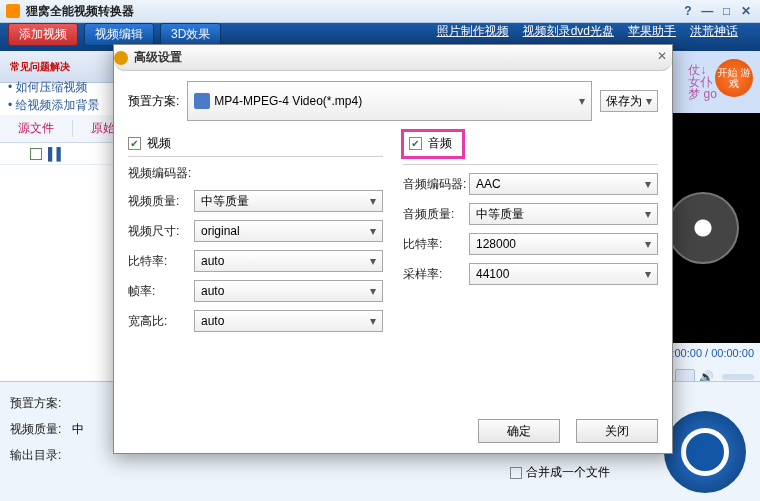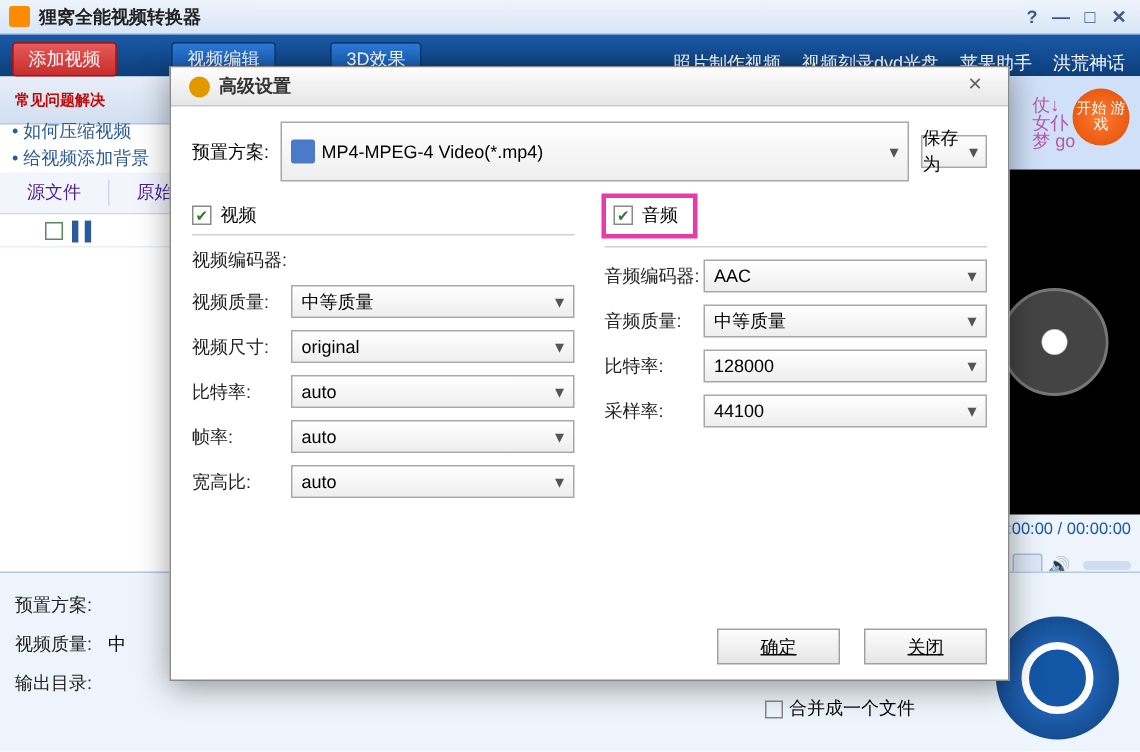--- a/index.html
+++ b/index.html
@@ -2,29 +2,29 @@
 <html><head>
 <meta charset="utf-8">
 <style>
 *{box-sizing:border-box;margin:0;padding:0;font-family:"Microsoft YaHei","SimSun",Arial,sans-serif;font-size:12px;}
 body{width:760px;height:501px;background:#fff;overflow:hidden;position:relative;}
 .titlebar{height:23px;background:linear-gradient(#eef4fb,#d8e6f6);display:flex;align-items:center;padding:0 6px;border-bottom:1px solid #b8c8de;}
 .titlebar .icon{width:14px;height:14px;background:#ff8c00;border-radius:2px;margin-right:6px;}
 .titlebar .title{font-weight:bold;color:#222;}
 .titlebar .spacer{flex:1;}
 .titlebar .winbtns span{display:inline-block;width:16px;text-align:center;color:#3a5a8a;cursor:pointer;font-weight:bold;}
-.toolbar{height:28px;background:linear-gradient(#1a5aa8,#0c3e7a);display:flex;align-items:flex-end;padding-left:8px;color:#fff;gap:30px;}
+.toolbar{height:28px;background:linear-gradient(#1a5aa8,#0c3e7a);display:flex;align-items:flex-start;padding-left:8px;color:#fff;}
 .toolbar .tbtn{background:linear-gradient(#2d7adb,#1356a6);border:1px solid #0a3a72;border-radius:3px;padding:2px 10px;margin-right:6px;color:#fff;cursor:pointer;}
 .toolbar .tbtn.red{background:linear-gradient(#e85a5a,#c82d2d);border-color:#9a1a1a;}
-.toolbar .right-links{margin-left:auto;display:flex;gap:14px;padding-right:10px;}
+.toolbar .right-links{margin-left:auto;display:flex;gap:14px;padding-right:22px;text-decoration:underline;}
 .toolbar .right-links span{cursor:pointer;}
 .midstrip{height:32px;background:linear-gradient(#e8eef8,#d2dff0);display:flex;align-items:center;padding:0 10px;border-bottom:1px solid #b8c8de;}
 .faq-title{color:#c40808;font-weight:bold;font-size:10px;}
 .filestrip{height:28px;background:#f2f6fc;display:flex;align-items:center;border-bottom:1px solid #ccd8eb;}
-.filestrip .hdr{padding:0 18px;border-right:1px solid #ccd8eb;color:#4c1d95;}
+.filestrip .hdr{padding:0 18px;border-right:1px solid #ccd8eb;color:#be185d;}
 .filerow{height:22px;display:flex;align-items:center;padding-left:30px;background:#fff;border-bottom:1px solid #e8eef8;}
 .filerow .chk{width:12px;height:12px;border:1px solid #5a8a5a;margin-right:6px;}
 .filerow .fname{color:#2a5a9a;}
 .previewcol{position:absolute;right:0;top:51px;width:115px;height:350px;background:#f0f4fa;}
 .ad{height:62px;background:#d0e0f8;position:relative;overflow:hidden;display:flex;align-items:center;justify-content:center;}
 .ad .play{position:absolute;right:7px;top:8px;width:38px;height:38px;border-radius:19px;background:radial-gradient(#ff7a33,#e04d00);color:#fff;display:flex;align-items:center;justify-content:center;font-size:10px;line-height:11px;text-align:center;}
 .ad .smtxt{color:#b45aa8;font-size:10px;text-align:left;line-height:12px;}
 .preview{height:230px;background:#000;position:relative;display:flex;align-items:center;justify-content:center;}
 .disc{width:72px;height:72px;border-radius:36px;background:radial-gradient(circle,#fff 0 8px,#444 9px 36px);border:2px solid #777;}
 .timebar{height:20px;background:#eef4fb;display:flex;align-items:center;justify-content:flex-end;padding-right:6px;color:#1a5aa8;font-size:11px;}
@@ -34,41 +34,41 @@
 .bottompane{position:absolute;left:0;bottom:0;width:760px;height:120px;background:#eef4fb;border-top:1px solid #b8c8de;padding:8px 10px;}
 .bottompane .row{display:flex;align-items:center;height:26px;gap:6px;}
 .bottompane label{width:56px;color:#222;}
 .bottompane .txt{flex:0 0 280px;height:20px;border:1px solid #a8bdd8;background:#fff;padding:0 4px;}
 .bottompane .circlebtn{position:absolute;right:14px;bottom:8px;width:82px;height:82px;border-radius:41px;background:radial-gradient(circle,#2d7adb,#0a3a72);display:flex;align-items:center;justify-content:center;}
 .bottompane .circlebtn .inner{width:48px;height:48px;border-radius:24px;border:5px solid #fff;background:#1356a6;}
 .subbar{position:absolute;left:8px;top:402px;display:flex;align-items:center;gap:10px;}
 .subbar .subico{width:20px;height:14px;border:1px solid #d66;background:#fff;color:#d44;font-size:9px;display:flex;align-items:center;justify-content:center;}
 
 .dialog{position:absolute;left:113px;top:44px;width:560px;height:410px;background:#fff;border:1px solid #888;box-shadow:0 4px 20px rgba(0,0,0,.4);}
-.dlgtitle{height:26px;background:linear-gradient(#fdfdfd,#e6e6e6);display:flex;align-items:center;padding:0 12px;border-bottom:1px solid #c8c8c8;}
+.dlgtitle{height:26px;background:linear-gradient(#fdfdfd,#e6e6e6);display:flex;align-items:center;padding:0 0;border-bottom:1px solid #c8c8c8;border-radius:11px;}
 .dlgtitle .gear{width:14px;height:14px;border-radius:7px;background:#e09a00;margin-right:6px;}
 .dlgtitle .t{font-weight:bold;color:#333;}
 .dlgtitle .x{margin-left:auto;width:20px;height:18px;text-align:center;cursor:pointer;color:#666;}
 .dlgbody{padding:10px 14px;}
 .presetrow{display:flex;align-items:center;gap:8px;margin-bottom:10px;}
 .presetrow .dd{flex:1;height:40px;border:1px solid #a8a8a8;background:linear-gradient(#fff,#eee);display:flex;align-items:center;padding:0 6px;position:relative;}
 .presetrow .dd::after{content:"▾";position:absolute;right:6px;color:#555;}
 .presetrow .fileico{width:16px;height:16px;background:#4a7ac8;border-radius:2px;margin-right:4px;}
-.savebtn{width:44px;height:22px;border:1px solid #a8a8a8;background:linear-gradient(#fff,#eee);display:flex;align-items:center;justify-content:center;position:relative;cursor:pointer;}
+.savebtn{width:58px;height:22px;border:1px solid #a8a8a8;background:linear-gradient(#fff,#eee);display:flex;align-items:center;justify-content:center;position:relative;cursor:pointer;}
 .savebtn::after{content:"▾";position:absolute;right:5px;color:#555;}
 .cols{display:flex;gap:20px;}
 .col{flex:1;}
 .colhdr{display:flex;align-items:center;gap:6px;border-bottom:1px solid #d0d0d0;padding:4px 0;margin-bottom:8px;}
 .colhdr .cb{width:13px;height:13px;border:1px solid #888;display:flex;align-items:center;justify-content:center;font-size:10px;color:#2a7a2a;}
 .colhdr.highlight{outline:3px solid #e83aa8;outline-offset:-1px;padding:4px 6px;width:60px;}
 .field{display:flex;align-items:center;margin-bottom:8px;}
 .field .lbl{width:66px;color:#222;}
 .field .sel{flex:1;height:22px;border:1px solid #a8a8a8;background:linear-gradient(#fff,#eee);display:flex;align-items:center;padding:0 6px;position:relative;}
 .field .sel::after{content:"▾";position:absolute;right:6px;color:#555;}
-.dlgfoot{position:absolute;bottom:10px;right:14px;display:flex;gap:16px;text-decoration:underline;}
+.dlgfoot{position:absolute;bottom:10px;right:14px;display:flex;gap:16px;}
 .dlgfoot .btn{width:82px;height:24px;border:1px solid #a0a0a0;background:linear-gradient(#fdfdfd,#e6e6e6);display:flex;align-items:center;justify-content:center;cursor:pointer;}
 .faqitems{position:absolute;left:8px;top:78px;color:#2a5a9a;font-size:12px;line-height:18px;}
 .faqitems div::before{content:"• ";}
 .mergechk{position:absolute;left:510px;bottom:20px;display:flex;align-items:center;gap:4px;}
 .mergechk .cb{width:12px;height:12px;border:1px solid #888;}
 </style>
 </head>
 <body>
 
 <div class="titlebar">

